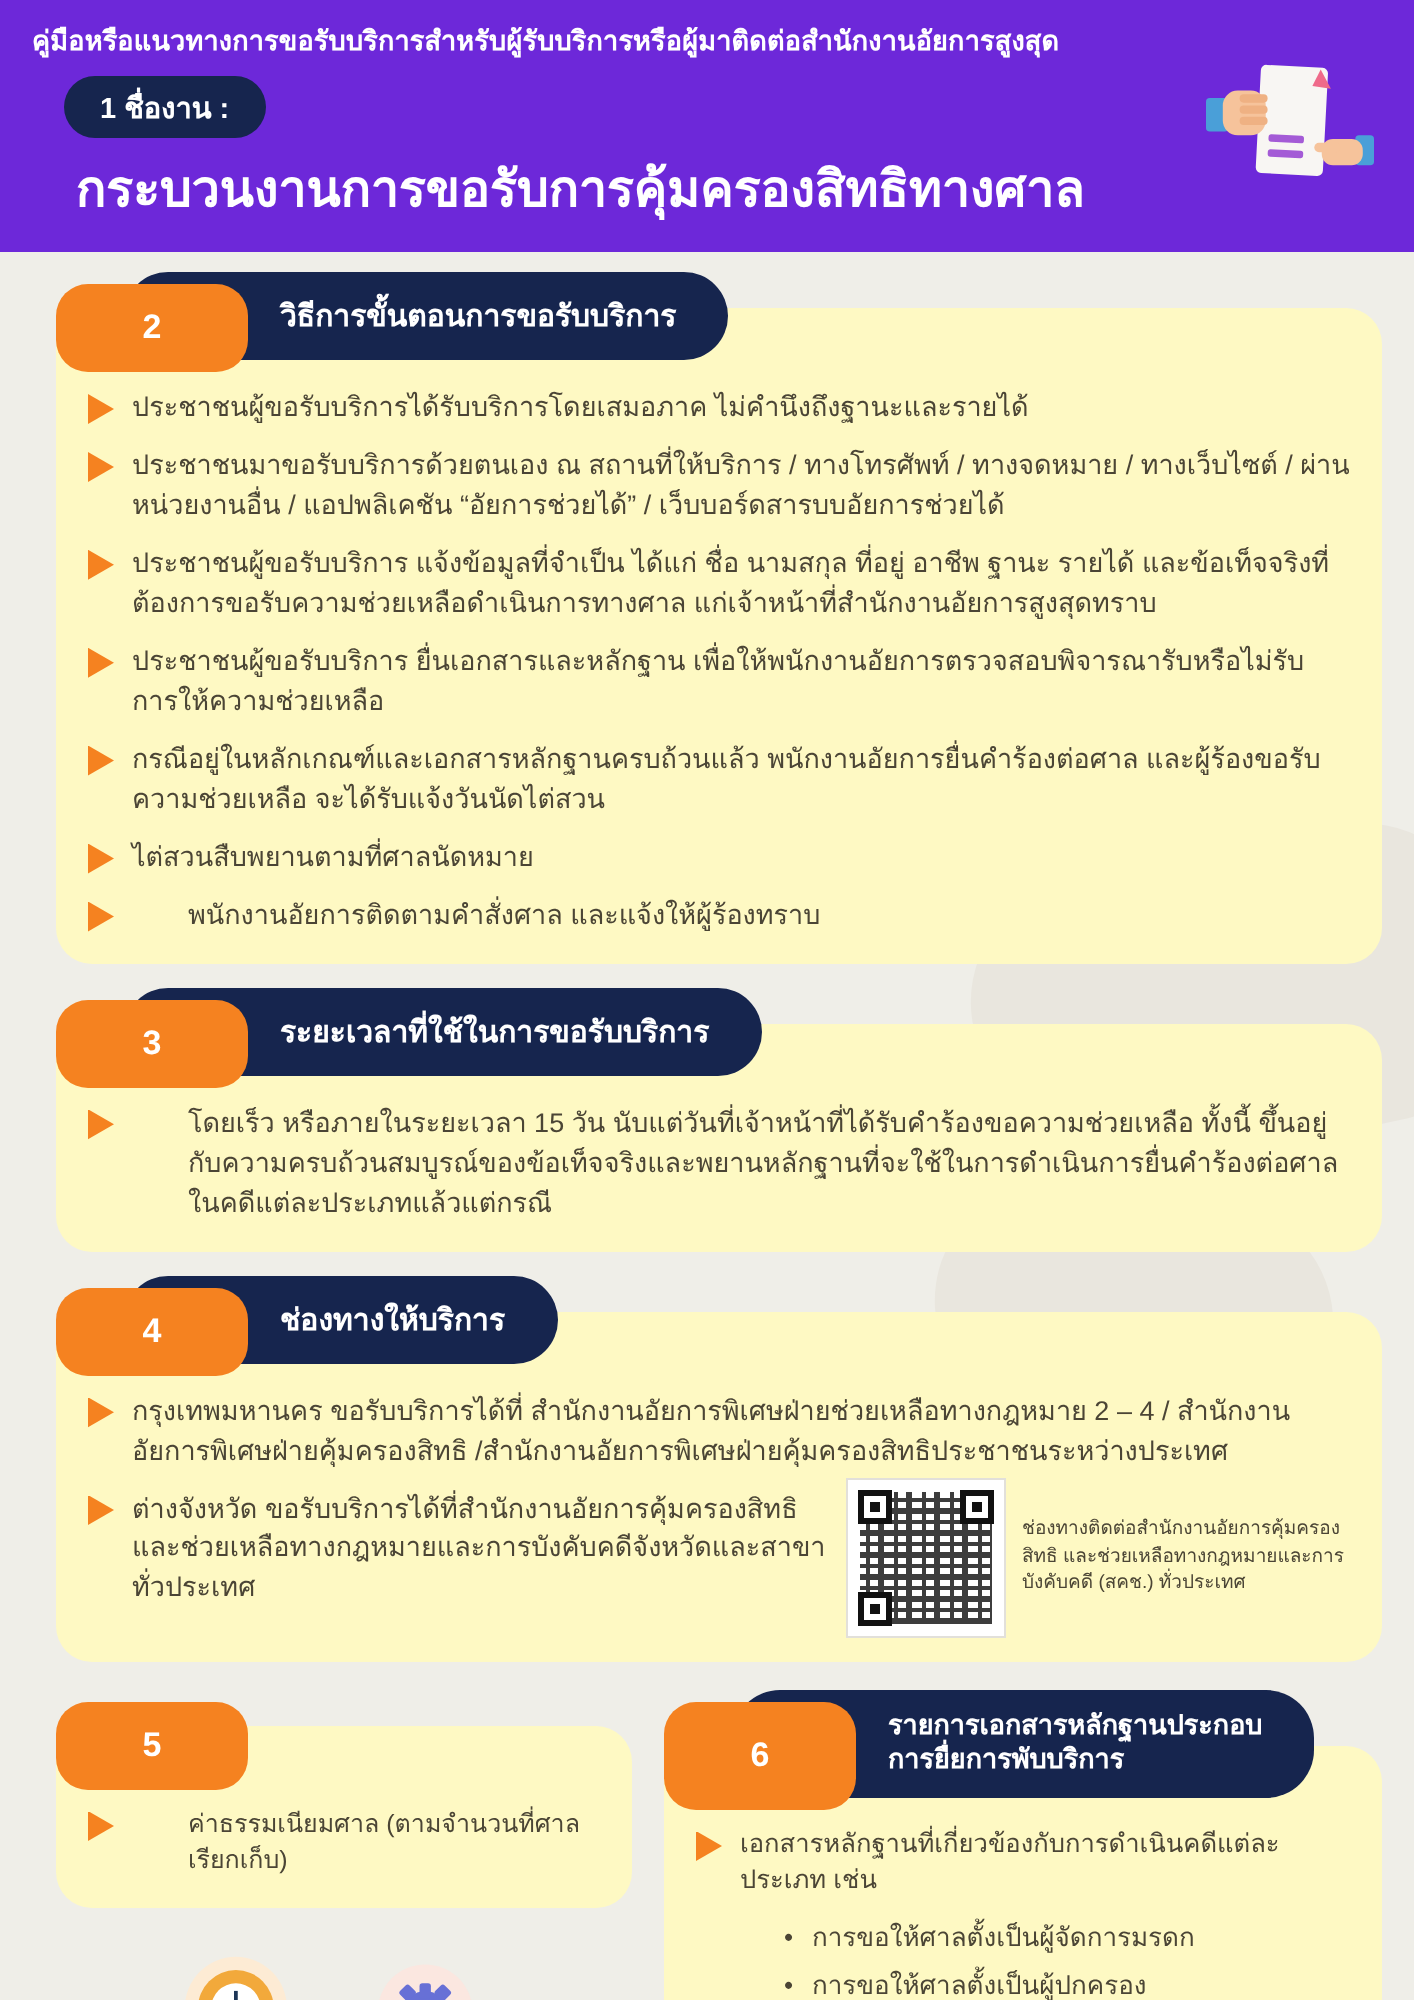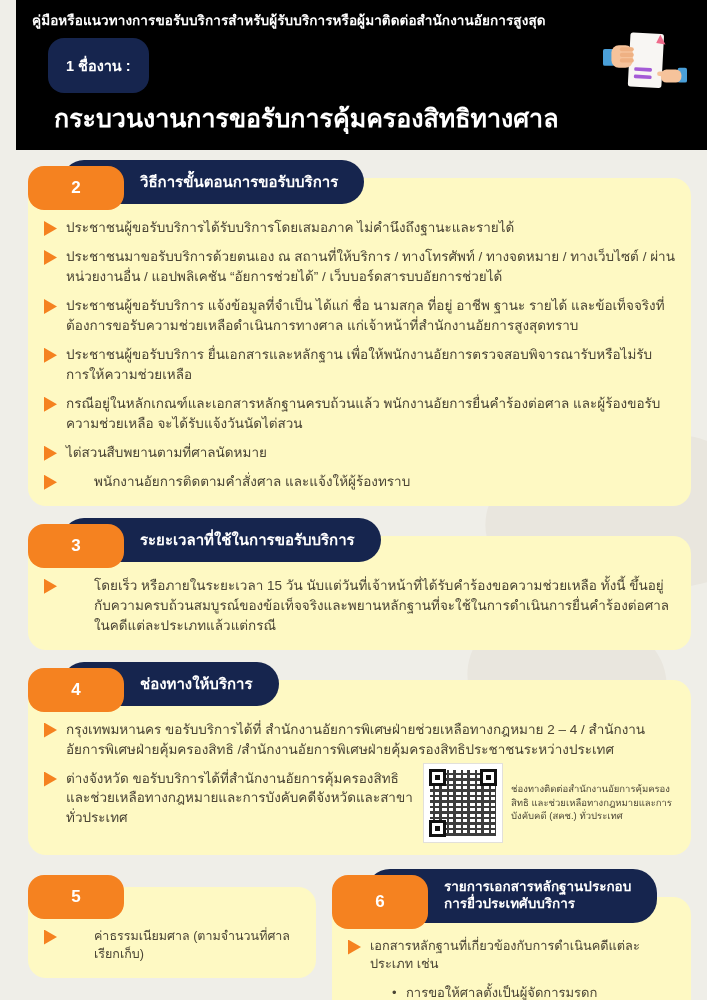--- a/index.html
+++ b/index.html
@@ -2,24 +2,24 @@
 <html><head>
 <meta charset="utf-8">
 <style>
   * { margin:0; padding:0; box-sizing:border-box; }
   html,body { background:#d8d8d4; }
   body { font-family:"Liberation Sans", sans-serif; }
   .page { width:707px; height:1000px; margin:0 auto; background:#EFEEE8; position:relative;
           display:flex; flex-direction:column; overflow:hidden; }
 
   
-  .header { background:#000000; padding:9px 18px 12px 16px; position:relative; flex:0 0 auto;margin-left:16px; }
+  .header { background:#6d28d9; padding:9px 18px 12px 16px; position:relative; flex:0 0 auto; }
   .header .topline { color:#fff; font-weight:bold; font-size:13.5px; letter-spacing:.1px; }
   .badge { display:inline-block; background:#16254E; color:#fff; font-weight:bold; font-size:14.5px;
-           border-radius:16px; padding:16px 18px; margin:7px 0 3px 16px; }
+           border-radius:16px; padding:4px 18px; margin:7px 0 3px 16px; }
   .header .title { color:#fff; font-weight:bold; font-size:25px; margin:2px 0 0 22px; }
   .hand-icon { position:absolute; right:20px; top:30px; }
 
   
   .content { flex:1 1 auto; padding:10px 16px 0 28px; position:relative; }
   .wm { position:absolute; background:#e9e6de; border-radius:60px; z-index:0; }
   .wm1 { width:260px; height:150px; right:-40px; top:300px; transform:rotate(-12deg); }
   .wm2 { width:200px; height:120px; right:40px; top:470px; transform:rotate(8deg); }
 
   .section { position:relative; z-index:1; }
@@ -249,21 +249,21 @@
             <circle cx="226" cy="92" r="9" fill="#F6C39B"></circle>
           </svg>
         </div>
       </div>
 
       <div class="col-right">
         <div class="section">
           <div class="sec-head" style="height:58px">
             <div class="sec-label two-line">
               <span>รายการเอกสารหลักฐานประกอบ</span>
-              <span>การยื่วประเทศับบริการ</span>
+              <span>การยื่ยการพับบริการ</span>
             </div>
             <div class="sec-tab" style="height:54px">6</div>
           </div>
           <div class="card" style="min-height:222px; padding-bottom:14px">
             <div class="bullet">
                 <span class="tri"></span>
                 <p style="font-size:12.8px">เอกสารหลักฐานที่เกี่ยวข้องกับการดำเนินคดีแต่ละประเภท เช่น</p>
               </div>
             <ul class="dot-list">
               <li>การขอให้ศาลตั้งเป็นผู้จัดการมรดก</li>

